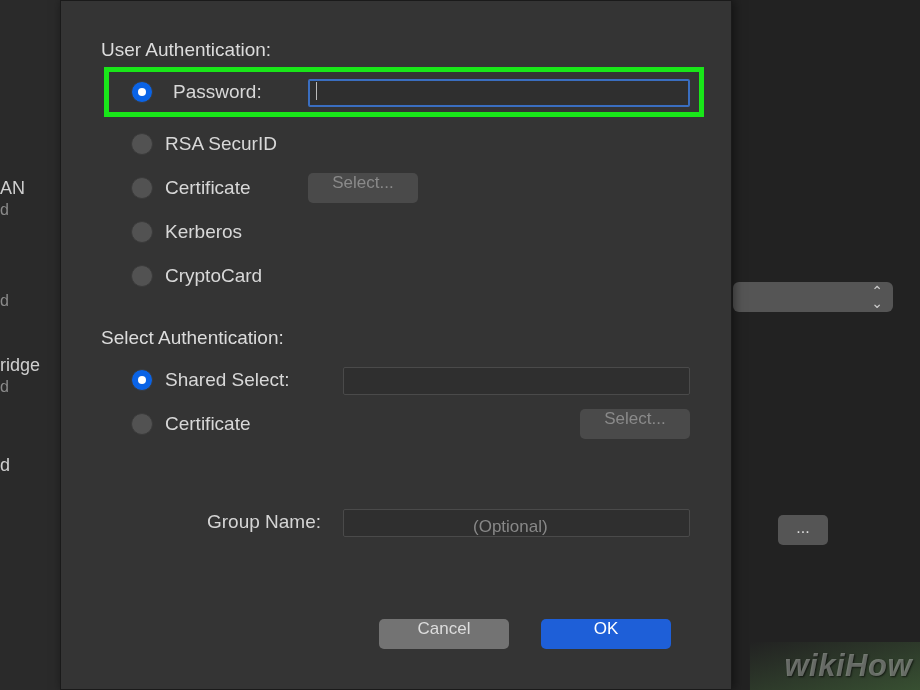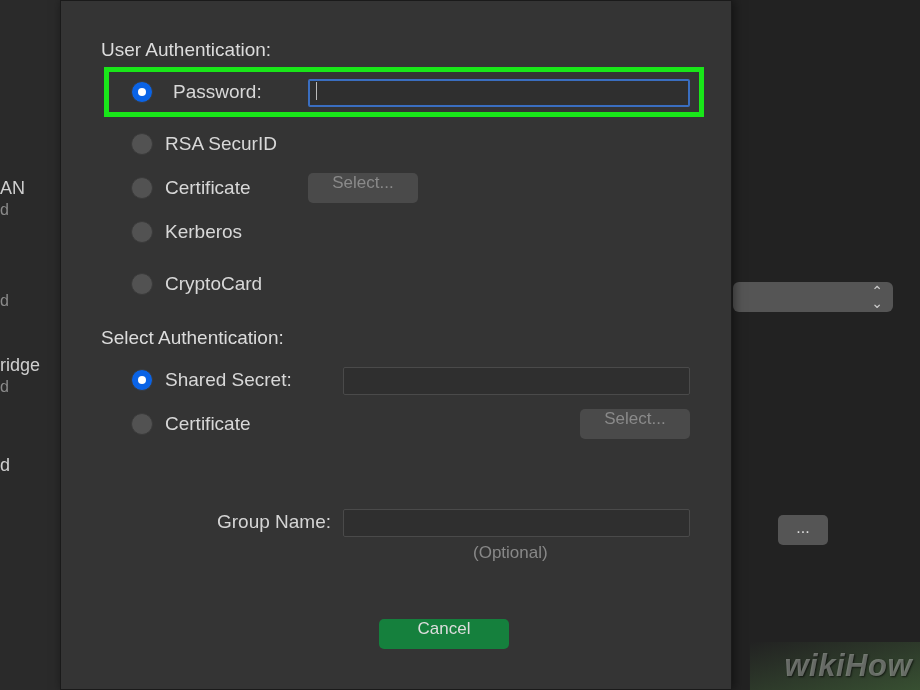--- a/index.html
+++ b/index.html
@@ -121,21 +121,21 @@
     position: absolute;
     height: 30px;
     border-radius: 5px;
     font-size: 17px;
     display: flex;
     justify-content: center;
     border: none;
     cursor: default;
   }
   .btn-gray {
-    background: #15803d;
+    background: #737373;
     color: #ddd;
   }
   .btn-gray.dim {
     background: #4a4a4a;
     color: #8a8a8a;
   }
   .btn-blue {
     background: #1e5fd8;
     color: #fff;
   }
@@ -220,47 +220,50 @@
   </div>
   <div class="btn btn-gray dim" style="left:247px; top:172px; width:110px;">
     <span>Select...</span>
   </div>
 
   <div class="radio-row" style="left:70px; top:220px;">
     <div class="radio"></div>
     <span class="radio-label">Kerberos</span>
   </div>
 
-  <div class="radio-row" style="left:70px; top:272px;">
+  <div class="radio-row" style="left:70px; top:264px;">
     <div class="radio"></div>
     <span class="radio-label">CryptoCard</span>
   </div>
 
   <div class="section-title" style="left:40px; top:326px;">Select Authentication:</div>
 
   <div class="radio-row" style="left:70px; top:368px;">
     <div class="radio selected">
         <div class="dot"></div>
       </div>
-    <span class="radio-label">Shared Secret:</span>
+    <span class="radio-label">Shared Select:</span>
   </div>
   <div class="text-input" style="position:absolute; left:282px; top:366px; width:347px;"></div>
 
   <div class="radio-row" style="left:70px; top:412px;">
     <div class="radio"></div>
     <span class="radio-label">Certificate</span>
   </div>
   <div class="btn btn-gray dim" style="left:519px; top:408px; width:110px;">
     <span>Select...</span>
   </div>
 
-  <div class="label-right" style="left:110px; top:510px; width:160px;">Group Name:</div>
+  <div class="label-right" style="left:100px; top:510px; width:160px;">Group Name:</div>
   <div class="text-input" style="position:absolute; left:282px; top:508px; width:347px;"></div>
-  <div class="optional-text" style="left:412px; top:542px;">(Optional)</div>
+  <div class="optional-text" style="left:412px; top:516px;">(Optional)</div>
 
   <div class="btn btn-gray" style="left:318px; top:618px; width:130px;">
     <span>Cancel</span>
   </div>
+  <div class="btn btn-blue" style="left:480px; top:618px; width:130px;">
+    <span>OK</span>
+  </div>
 
 </div>
 
 <div class="watermark-bg"></div>
 <div class="watermark">wikiHow</div>
 
 </body></html>

